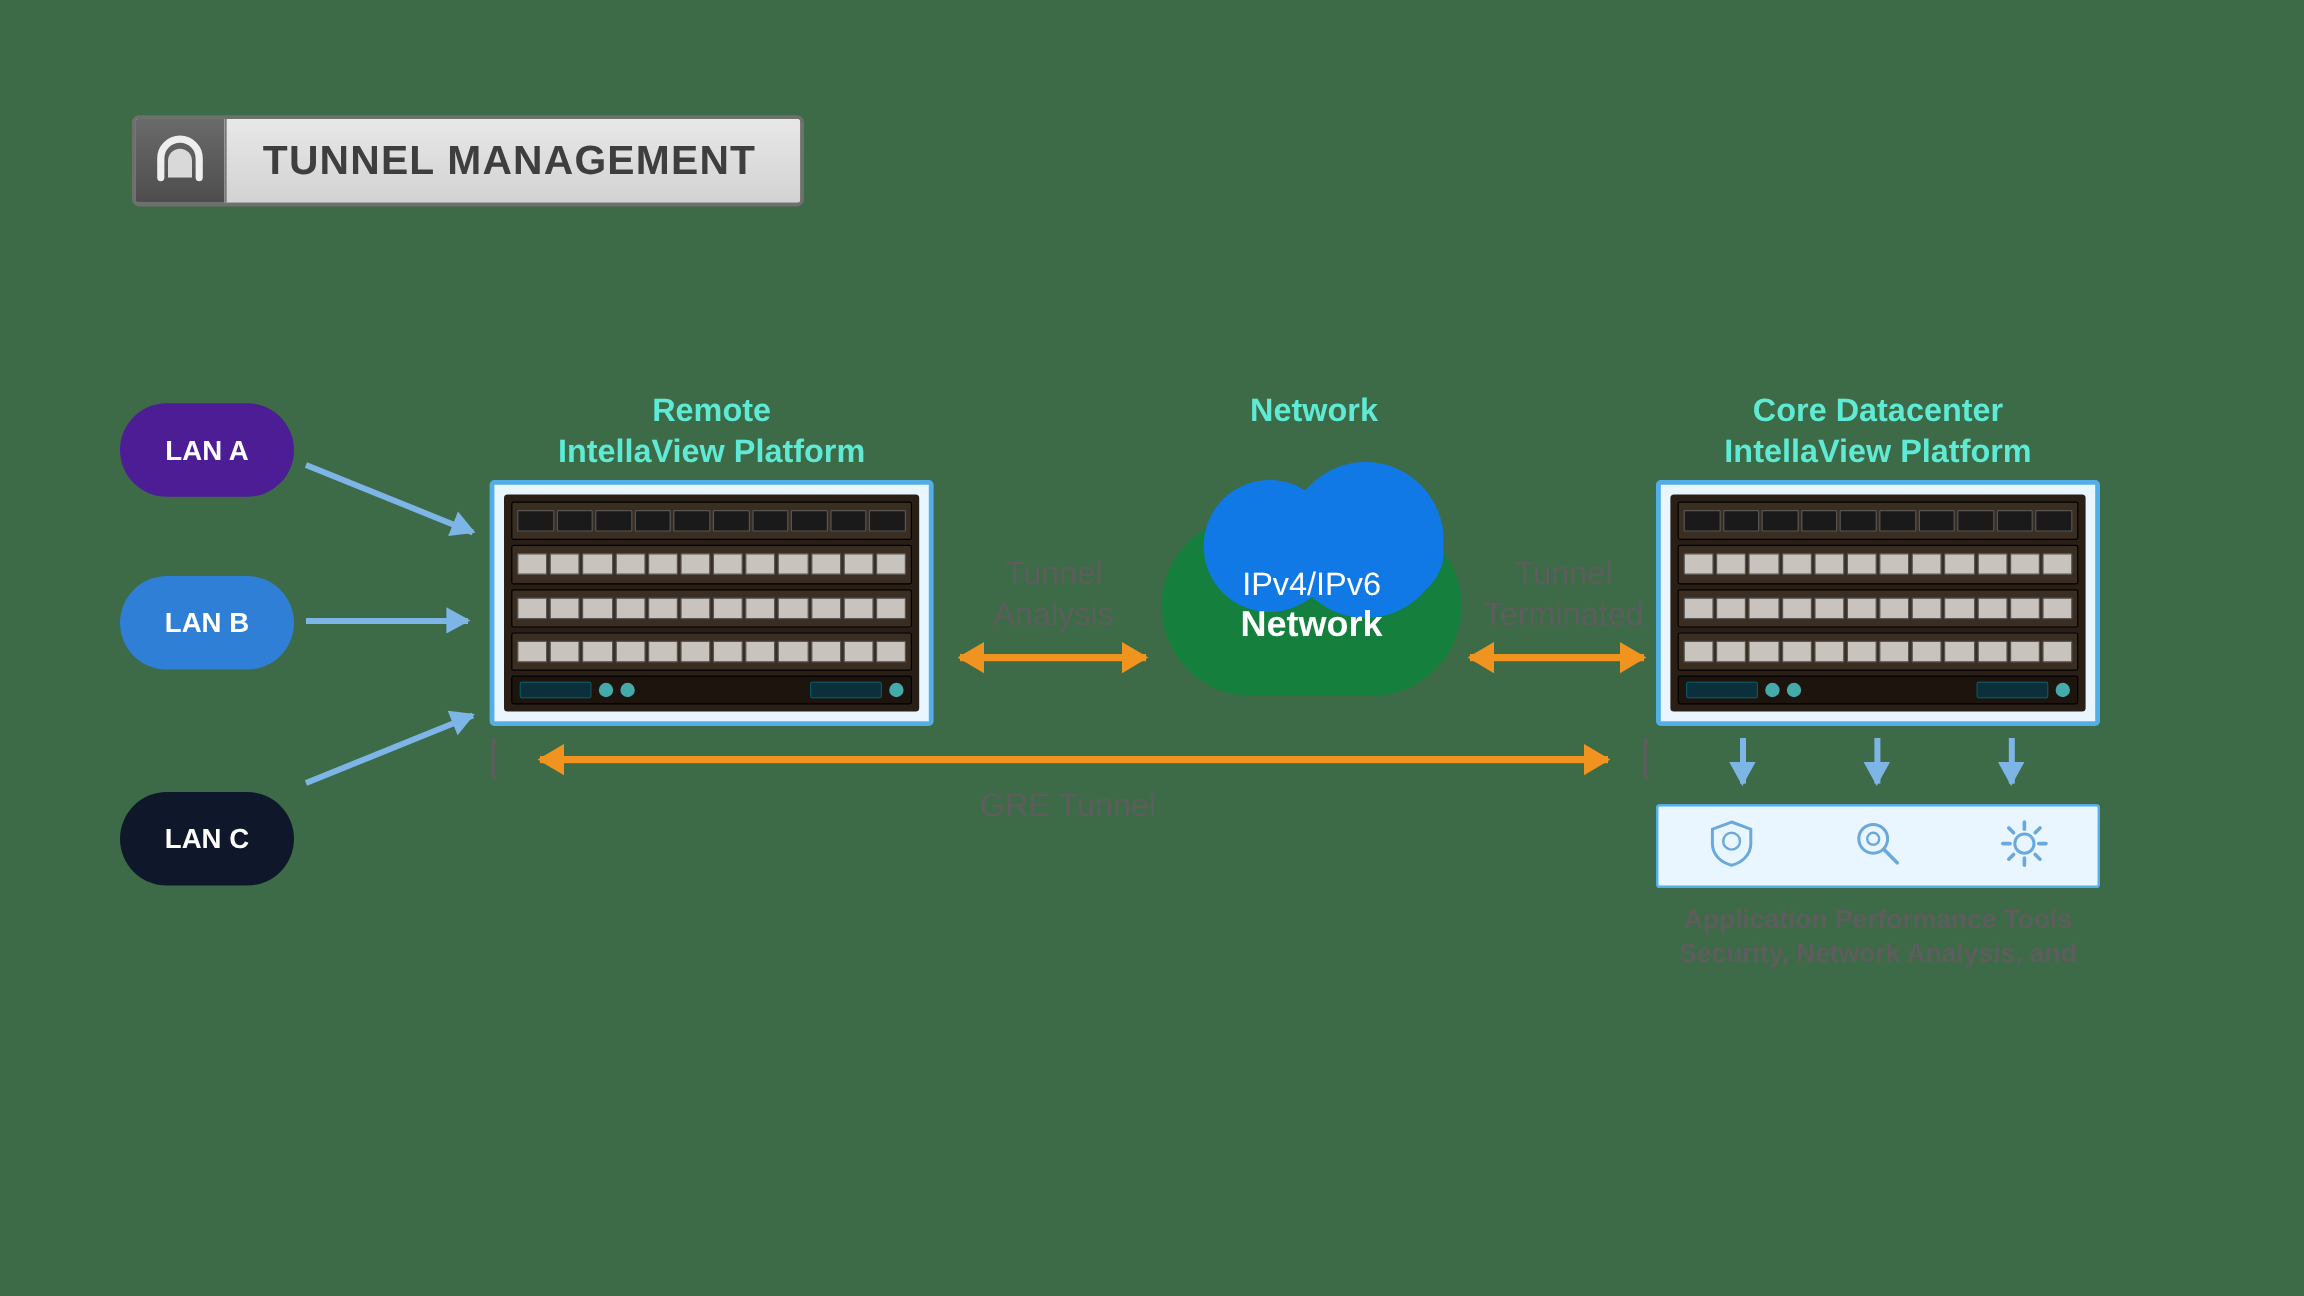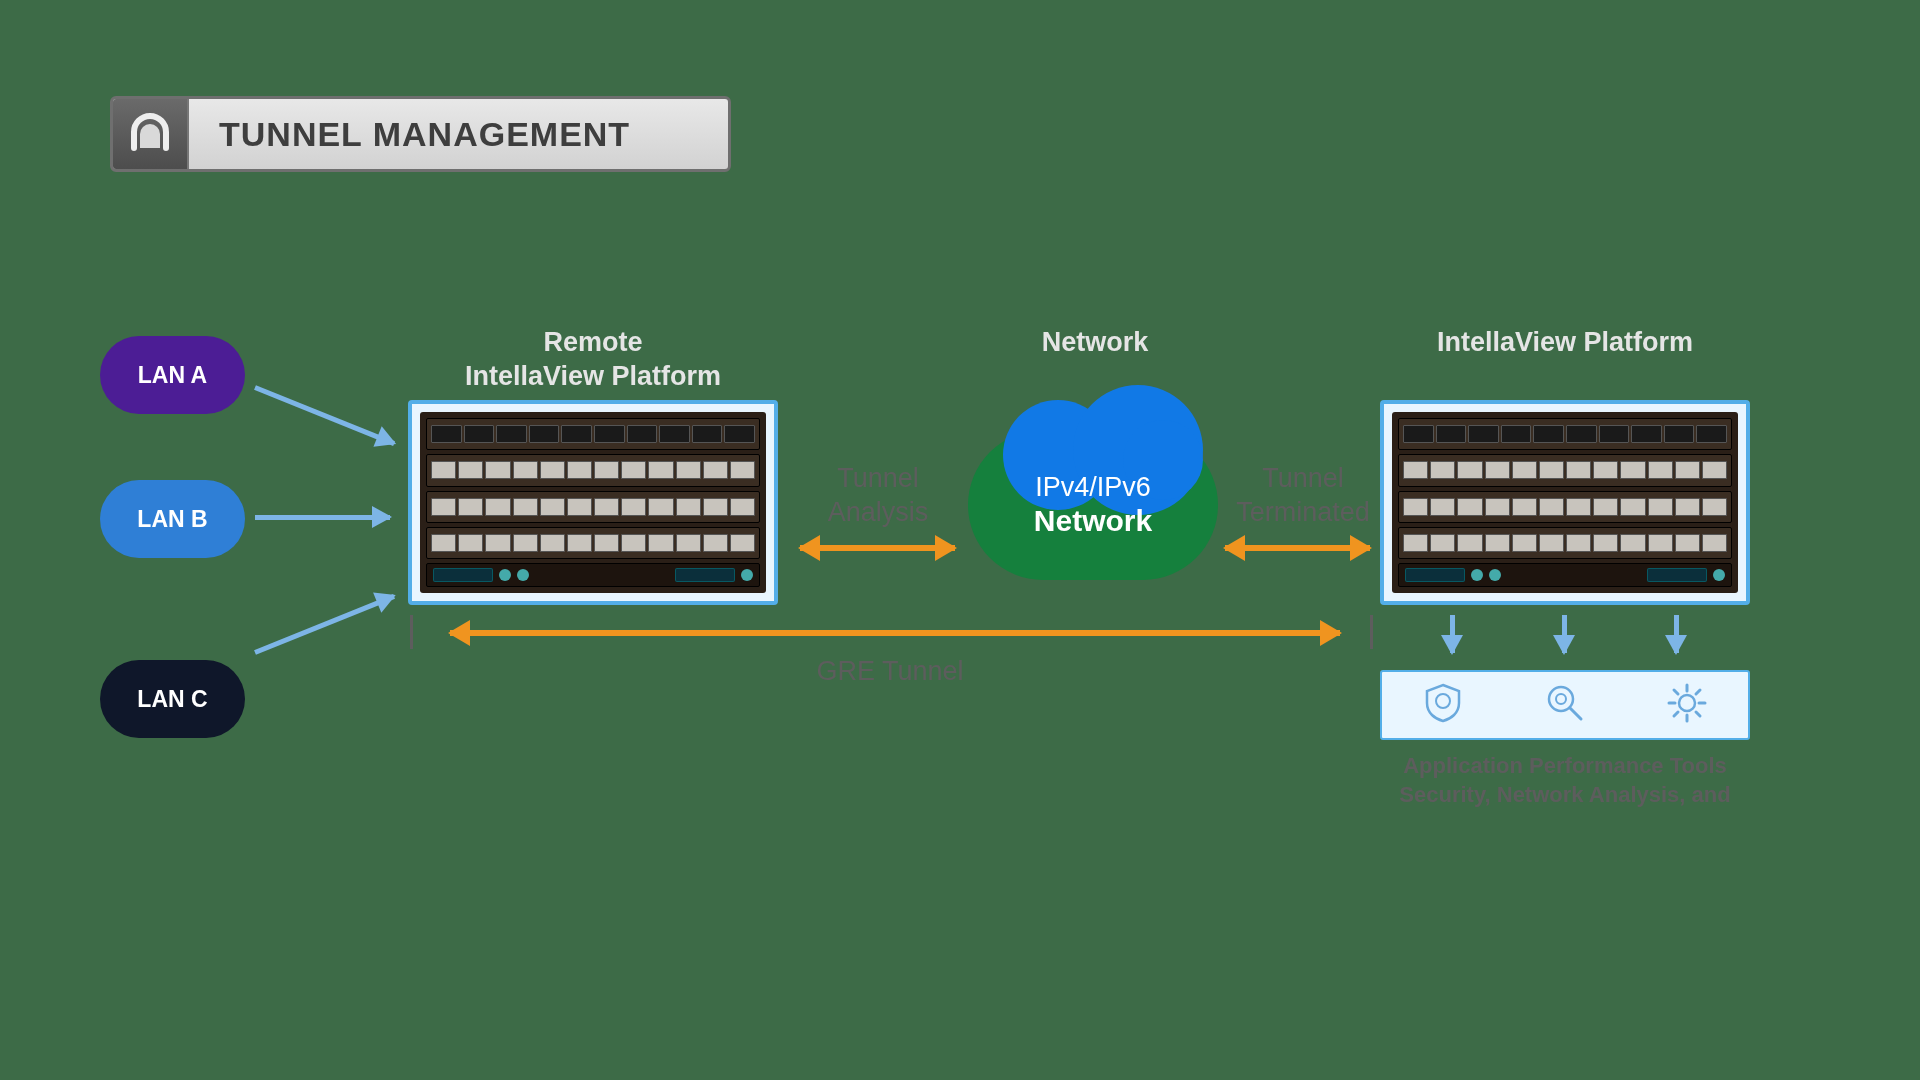--- a/index.html
+++ b/index.html
@@ -10,21 +10,21 @@
     font-family: "Segoe UI", Arial, sans-serif;
     position: relative;
     overflow: hidden;
   }
 
   
   .title-bar {
     position: absolute;
     top: 96px;
     left: 110px;
-    width: 621px;
+    width: 560px;
     height: 76px;
     display: flex;
     align-items: stretch;
     border: 3px solid #6f6f6f;
     border-radius: 6px;
     background: linear-gradient(#e8e8e8, #d2d2d2);
   }
   .title-icon-box {
     width: 76px;
     background: linear-gradient(#6a6a6a, #4d4d4d);
@@ -41,21 +41,21 @@
     padding-left: 30px;
     font-size: 34px;
     font-weight: 700;
     letter-spacing: 1px;
     color: #3e3e3e;
   }
 
   
   .group-label {
     position: absolute;
-    color: #e5e5e5;
+    color: #5eead4;
     font-weight: 700;
     font-size: 27px;
     text-align: center;
     line-height: 1.25;
   }
 
   
   .cloud {
     position: absolute;
     width: 145px;
@@ -372,20 +372,21 @@
   <span class="nw-bold">Network</span>
 </div>
 
 <div class="tunnel-label" style="left:1218px; top:462px; width:170px;">
   <div>Tunnel</div>
   <div>Terminated</div>
 </div>
 <div class="dbl-arrow" style="left:1225px; top:545px; width:145px;"></div>
 
 <div class="group-label" style="left:1380px; top:326px; width:370px;">
+  <div>Core Datacenter</div>
   <div>IntellaView Platform</div>
 </div>
 
 <div class="device-frame core-device">
   <div class="device">
     <div class="rack-row">
         <div class="port dark"></div>
         <div class="port dark"></div>
         <div class="port dark"></div>
         <div class="port dark"></div>

